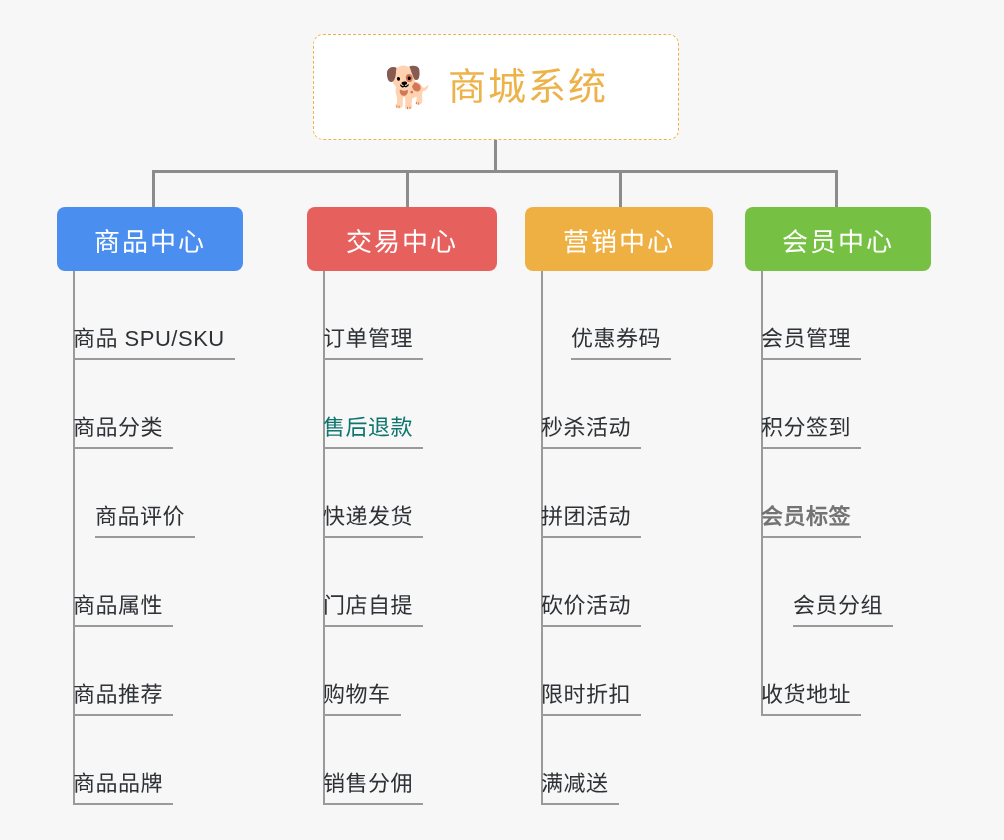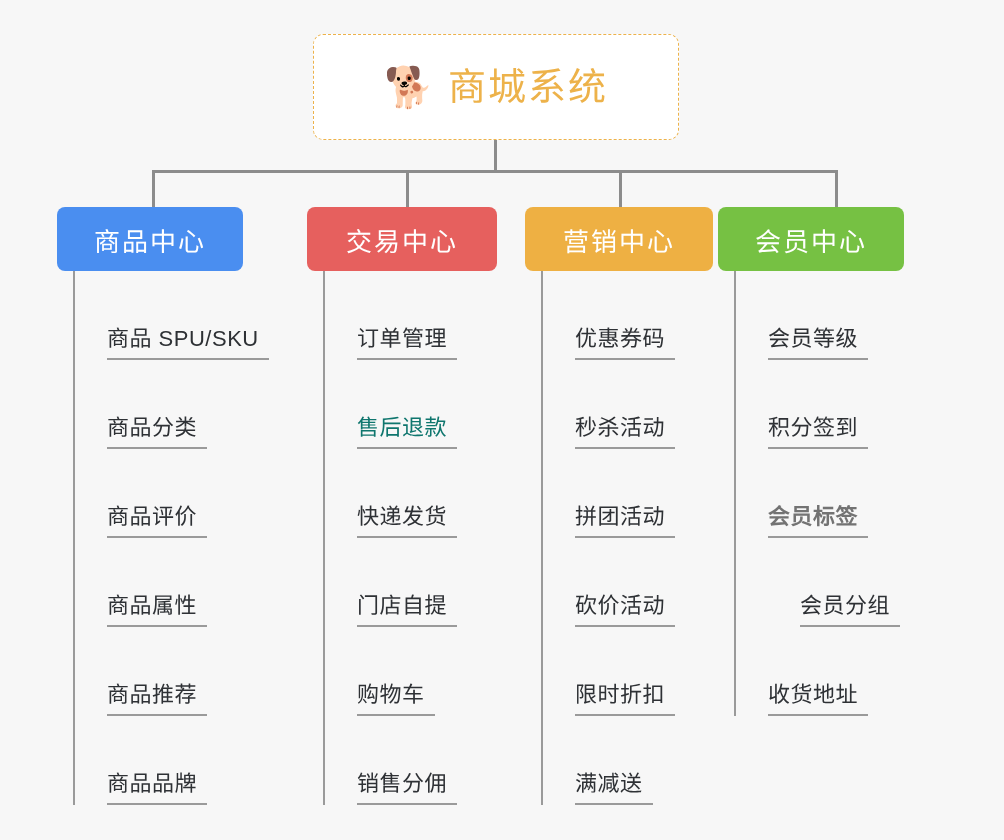--- a/index.html
+++ b/index.html
@@ -79,21 +79,21 @@
   .conn-drop.c3 { left: 835px; }
 
   
   .column {
     position: absolute;
     top: 207px;
   }
   .column.c0 { left: 57px;  }
   .column.c1 { left: 307px; }
   .column.c2 { left: 525px; }
-  .column.c3 { left: 718px; }
+  .column.c3 { left: 745px; }
 
   .cat-box {
     box-sizing: border-box;
     height: 64px;
     border-radius: 8px;
     display: flex;
     align-items: center;
     justify-content: center;
     padding: 0 26px;
     color: #ffffff;
@@ -118,21 +118,20 @@
     top: 0;
     bottom: 0;
     width: 2px;
     background: #9a9a9a;
   }
   .leaf-item {
     position: relative;
     height: 89px;
     display: flex;
     align-items: flex-end;
-    padding-left: 34px;
     box-sizing: border-box;
   }
   .leaf-label {
     font-size: 22px;
     color: #2e3135;
     line-height: 1;
     padding: 0 10px 8px 0;
     white-space: nowrap;
     border-bottom: 2px solid #9a9a9a;
     letter-spacing: 0.5px;
@@ -161,21 +160,21 @@
     </div>
     <div class="leaf-stack">
       <div class="leaf-rail" style="background: rgb(154, 154, 154);"></div>
       <div class="leaf-item">
         <span class="leaf-label" style="border-bottom-color: rgb(154, 154, 154); color: rgb(46, 49, 53);">商品 SPU/SKU</span>
       </div>
       <div class="leaf-item">
         <span class="leaf-label" style="border-bottom-color: rgb(154, 154, 154); color: rgb(46, 49, 53);">商品分类</span>
       </div>
       <div class="leaf-item">
-        <span class="leaf-label" style="border-bottom-color: rgb(154, 154, 154); color: rgb(46, 49, 53);">商品评价</span>
+        <span class="leaf-label" style="border-bottom-color: rgb(154, 154, 154); color: rgb(46, 49, 53); margin-left: 22px;">商品评价</span>
       </div>
       <div class="leaf-item">
         <span class="leaf-label" style="border-bottom-color: rgb(154, 154, 154); color: rgb(46, 49, 53);">商品属性</span>
       </div>
       <div class="leaf-item">
         <span class="leaf-label" style="border-bottom-color: rgb(154, 154, 154); color: rgb(46, 49, 53);">商品推荐</span>
       </div>
       <div class="leaf-item">
         <span class="leaf-label" style="border-bottom-color: rgb(154, 154, 154); color: rgb(46, 49, 53);">商品品牌</span>
       </div>
@@ -209,21 +208,21 @@
     </div>
   </div>
 
   <div class="column c2">
     <div class="cat-box" style="background: rgb(238, 176, 67);">
       <span>营销中心</span>
     </div>
     <div class="leaf-stack">
       <div class="leaf-rail" style="background: rgb(154, 154, 154);"></div>
       <div class="leaf-item">
-        <span class="leaf-label" style="border-bottom-color: rgb(154, 154, 154); color: rgb(46, 49, 53);">优惠券码</span>
+        <span class="leaf-label" style="border-bottom-color: rgb(154, 154, 154); color: rgb(46, 49, 53); margin-left: 30px;">优惠券码</span>
       </div>
       <div class="leaf-item">
         <span class="leaf-label" style="border-bottom-color: rgb(154, 154, 154); color: rgb(46, 49, 53);">秒杀活动</span>
       </div>
       <div class="leaf-item">
         <span class="leaf-label" style="border-bottom-color: rgb(154, 154, 154); color: rgb(46, 49, 53);">拼团活动</span>
       </div>
       <div class="leaf-item">
         <span class="leaf-label" style="border-bottom-color: rgb(154, 154, 154); color: rgb(46, 49, 53);">砍价活动</span>
       </div>
@@ -236,21 +235,21 @@
     </div>
   </div>
 
   <div class="column c3">
     <div class="cat-box" style="background: rgb(118, 193, 67);">
       <span>会员中心</span>
     </div>
     <div class="leaf-stack">
       <div class="leaf-rail" style="background: rgb(154, 154, 154);"></div>
       <div class="leaf-item">
-        <span class="leaf-label" style="border-bottom-color: rgb(154, 154, 154); color: rgb(46, 49, 53);">会员等级</span>
+        <span class="leaf-label" style="border-bottom-color: rgb(154, 154, 154); color: rgb(46, 49, 53);">会员管理</span>
       </div>
       <div class="leaf-item">
         <span class="leaf-label" style="border-bottom-color: rgb(154, 154, 154); color: rgb(46, 49, 53);">积分签到</span>
       </div>
       <div class="leaf-item">
         <span class="leaf-label" style="border-bottom-color: rgb(154, 154, 154); color: #737373; font-weight: bold;">会员标签</span>
       </div>
       <div class="leaf-item">
         <span class="leaf-label" style="border-bottom-color: rgb(154, 154, 154); color: rgb(46, 49, 53); margin-left: 32px;">会员分组</span>
       </div>

